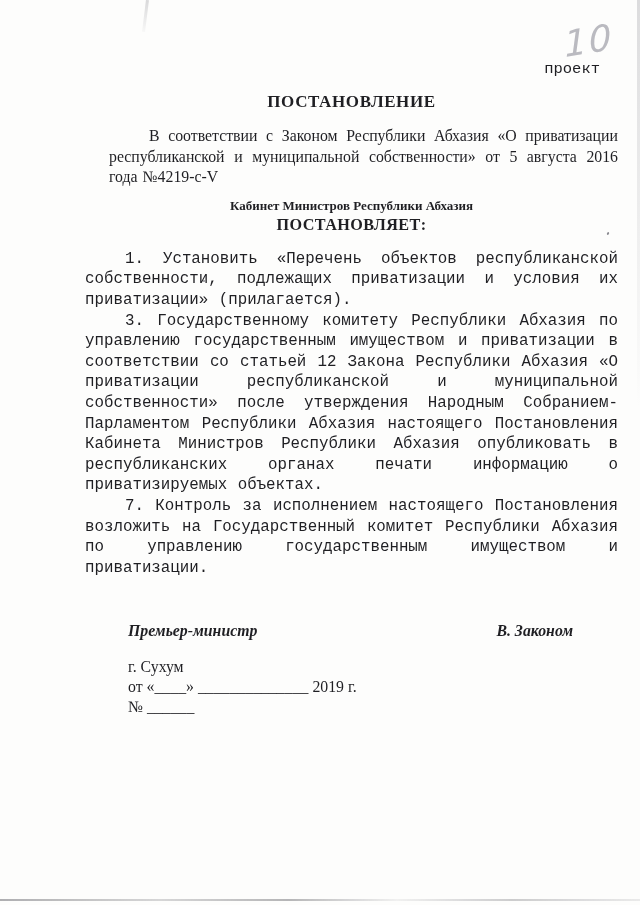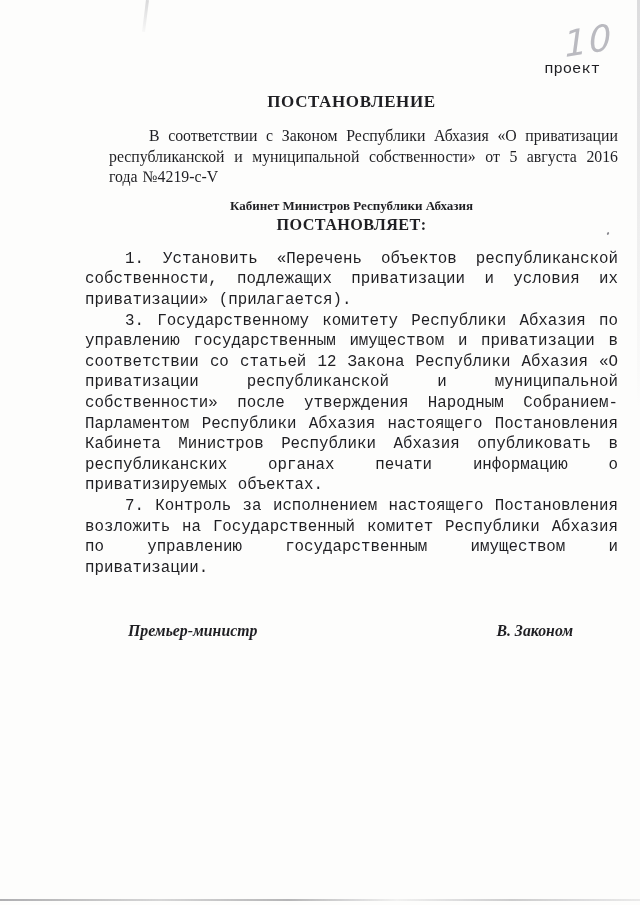--- a/index.html
+++ b/index.html
@@ -154,20 +154,25 @@
       <p class="body-par">1. Установить «Перечень объектов республиканской собственности, подлежащих приватизации и условия их приватизации» (прилагается).</p>
       <p class="body-par">3. Государственному комитету Республики Абхазия по управлению государственным имуществом и приватизации в соответствии со статьей 12 Закона Республики Абхазия «О приватизации республиканской и муниципальной собственности» после утверждения Народным Собранием-Парламентом Республики Абхазия настоящего Постановления Кабинета Министров Республики Абхазия опубликовать в республиканских органах печати информацию о приватизируемых объектах.</p>
       <p class="body-par">7. Контроль за исполнением настоящего Постановления возложить на Государственный комитет Республики Абхазия по управлению государственным имуществом и приватизации.</p>
     </div>
 
     <div class="signature-row">
       <span>Премьер-министр</span>
       <span>В. Законом</span>
     </div>
 
+    <div class="requisites">
+      <div>г. Сухум</div>
+      <div>от «____» ______________ 2019 г.</div>
+      <div>№ ______</div>
+    </div>
 
   </div>
 
   <span class="scan-speck speck-1"></span>
   <span class="scan-speck speck-2"></span>
   <div class="bottom-scan-line"></div>
 
 </div>
 
 </body></html>

